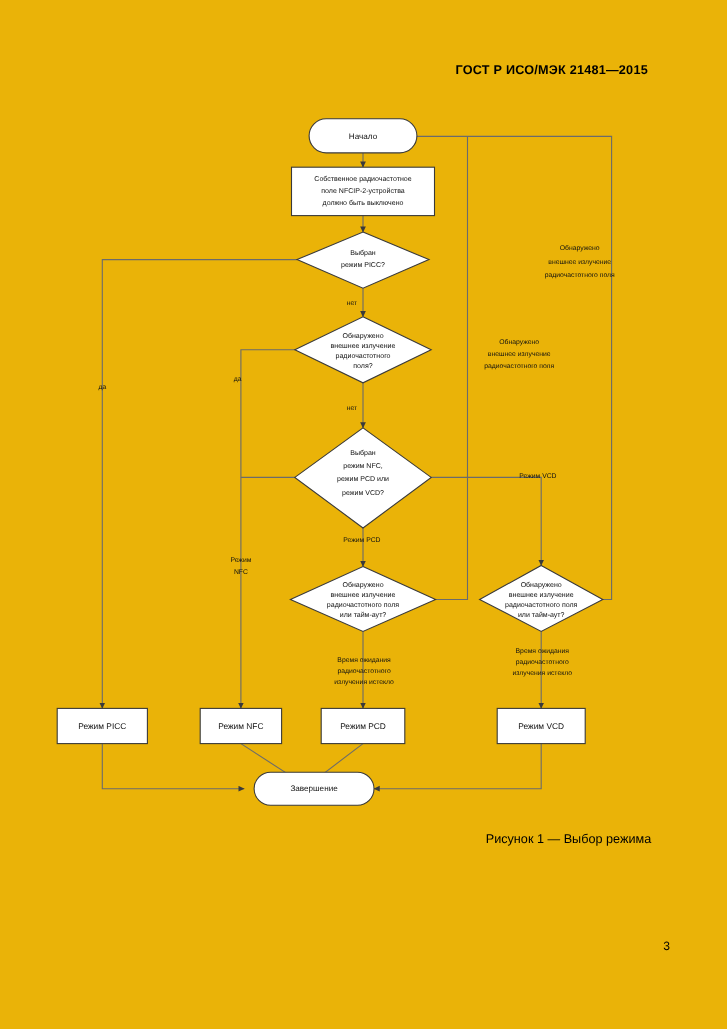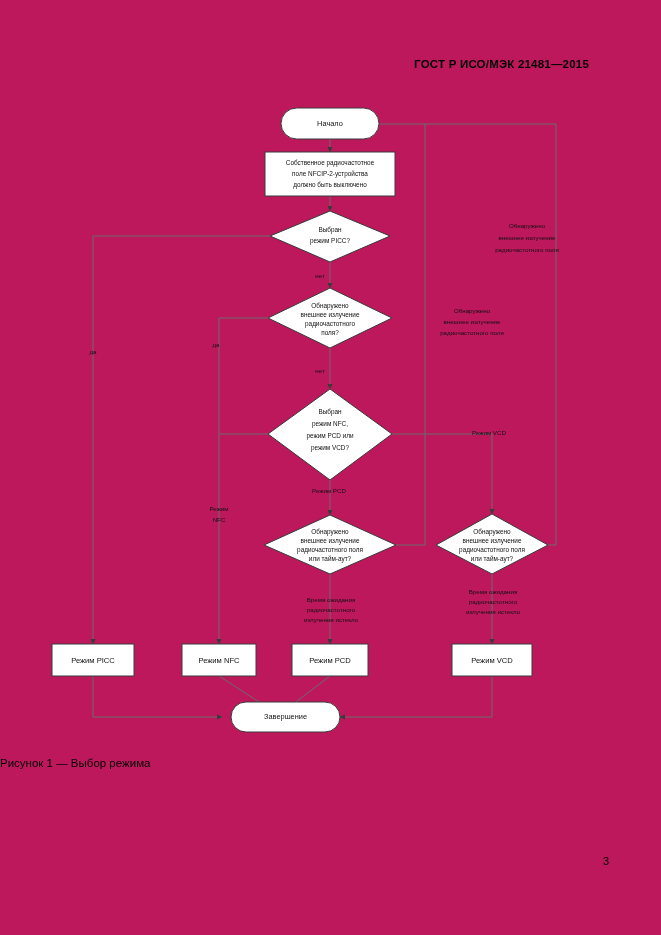--- a/index.html
+++ b/index.html
@@ -11,21 +11,21 @@
     width: 661px;
     height: 935px;
     position: relative;
     font-family: "Liberation Sans", sans-serif;
     color: #000000;
     overflow: hidden;
   }
   #page {
     position: absolute;
     inset: 0;
-    background: #be185d;
+    background: #eab308;
   }
   #doc-header {
     position: absolute;
     top: 58px;
     right: 72px;
     font-size: 11.5px;
     font-weight: bold;
     letter-spacing: 0.2px;
     white-space: nowrap;
   }
@@ -33,21 +33,21 @@
     position: absolute;
     right: 52px;
     bottom: 68px;
     font-size: 11px;
   }
   #figure-caption {
     position: absolute;
     top: 757px;
     left: 0;
     width: 592px;
-    text-align: left;
+    text-align: right;
     font-size: 11.5px;
   }
   #flow-wrap {
     position: absolute;
     left: 0;
     top: 0;
     width: 614px;
     height: 935px;
   }
   svg.flow {

